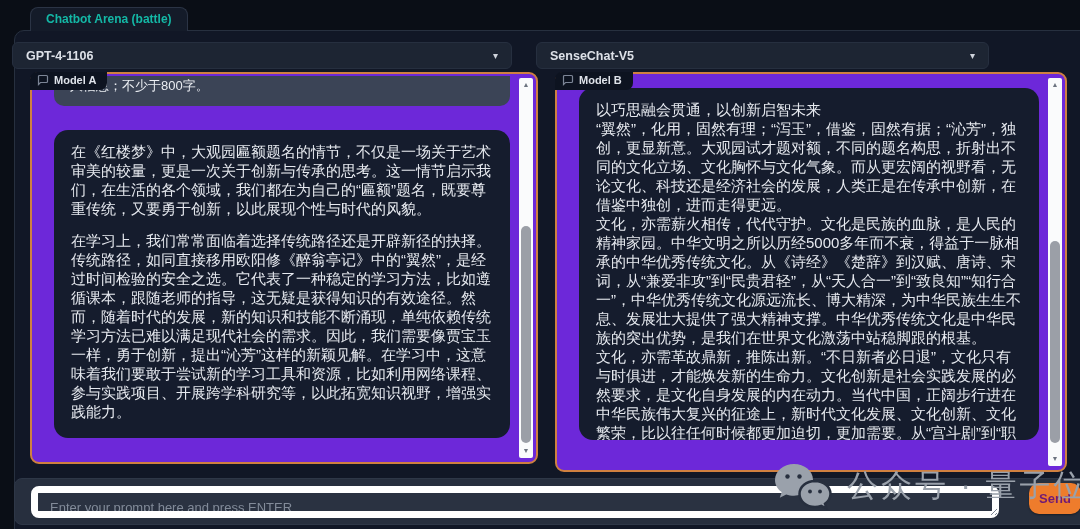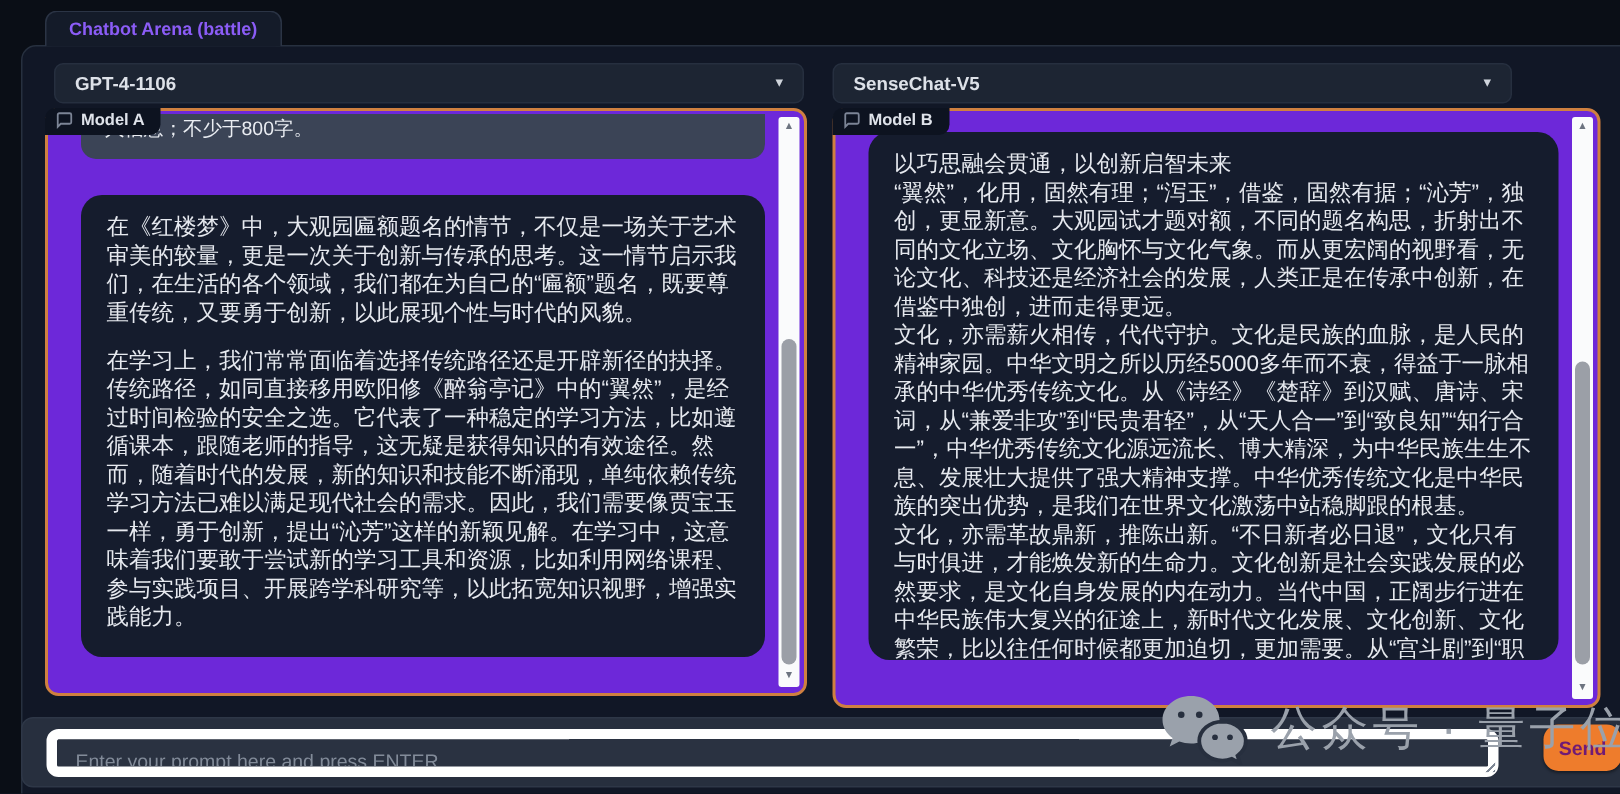--- a/index.html
+++ b/index.html
@@ -15,33 +15,33 @@
   
   .main-container {
     position:absolute; left:14px; top:30px; width:1090px; height:520px;
     background:#111726; border:1px solid #27303f; border-radius:10px;
   }
   .tab {
     position:absolute; left:30px; top:7px; height:24px; z-index:5;
     padding:0 15px; line-height:23px;
     background:#141b29; border:1px solid #2b3445; border-bottom:none;
     border-radius:8px 8px 0 0;
-    font-size:12px; font-weight:700; color:#8b5cf6;
+    font-size:12px; font-weight:700; color:#14b8a6;
   }
 
   
   .dropdown {
     position:absolute; top:42px; height:27px;
     background:#1d2533; border:1px solid #262f3f; border-radius:6px;
     display:flex; align-items:center; justify-content:space-between;
     padding:0 13px; font-size:12.5px; color:#dde1e8; font-weight:600;
     cursor:pointer;
   }
-  .dropdown.left  { left:36px;  width:500px; }
-  .dropdown.right { left:555px; width:453px; }
+  .dropdown.left  { left:12px;  width:500px; }
+  .dropdown.right { left:536px; width:453px; }
   .caret { font-size:10px; color:#cfd4dc; }
 
   
   .chat-panel {
     position:absolute; top:72px;
     background:#6d28d9; border:2px solid #cf8040; border-radius:9px;
   }
   .chat-panel.left  { left:30px;  width:508px; height:392px; }
   .chat-panel.right { left:555px; width:512px; height:400px; }
 

